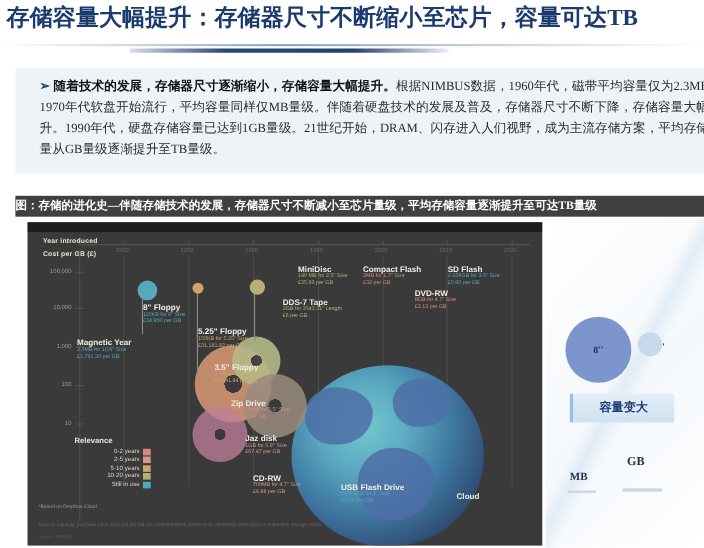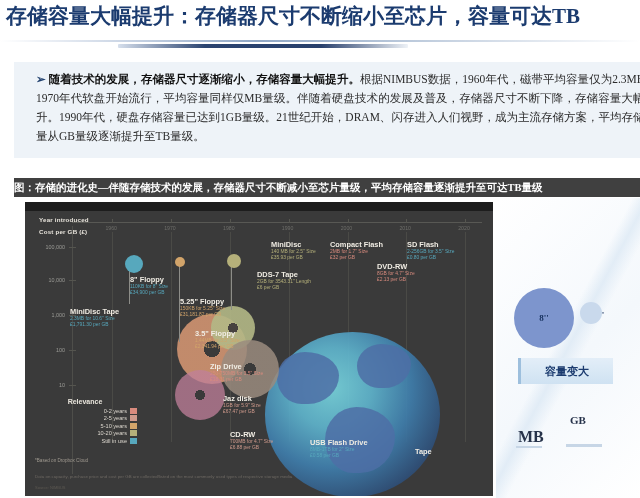--- a/index.html
+++ b/index.html
@@ -251,21 +251,21 @@
         <div class="stem" style="left: 154px; top: 60px; height: 80px;"></div>
         <div class="stem" style="left: 206px; top: 58px; height: 50px;"></div>
       </div>
     <div id="dots">
         <div class="dot" style="left: 100px; top: 53px; width: 18px; height: 18px; background: rgb(87, 168, 189);"></div>
         <div class="dot" style="left: 150px; top: 55px; width: 10px; height: 10px; background: rgb(210, 164, 106);"></div>
         <div class="dot" style="left: 202px; top: 52px; width: 14px; height: 14px; background: rgb(181, 176, 122);"></div>
       </div>
     <div id="labels">
         <div class="item" style="left: 45px; top: 105px;">
-          <div class="nm">MiniDisc Tape</div>
+          <div class="nm">Magnetic Year</div>
           <div class="sub" style="color: rgb(87, 168, 189);">2.3MB for 10.6" Size</div>
           <div class="sub" style="color: rgb(87, 168, 189);">£1,791.30 per GB</div>
         </div>
         <div class="item" style="left: 105px; top: 73px;">
           <div class="nm">8" Floppy</div>
           <div class="sub" style="color: rgb(87, 168, 189);">110KB for 8" Size</div>
           <div class="sub" style="color: rgb(87, 168, 189);">£34,900 per GB</div>
         </div>
         <div class="item" style="left: 155px; top: 95px;">
           <div class="nm">5.25" Floppy</div>
@@ -316,21 +316,21 @@
           <div class="nm">SD Flash</div>
           <div class="sub" style="color: rgb(87, 168, 189);">2-256GB for 3.5" Size</div>
           <div class="sub" style="color: rgb(87, 168, 189);">£0.80 per GB</div>
         </div>
         <div class="item" style="left: 285px; top: 236px;">
           <div class="nm">USB Flash Drive</div>
           <div class="sub" style="color: rgb(87, 168, 189);">8MB-1TB for 2" Size</div>
           <div class="sub" style="color: rgb(87, 168, 189);">£0.58 per GB</div>
         </div>
         <div class="item" style="left: 390px; top: 245px;">
-          <div class="nm">Tape</div>
+          <div class="nm">Cloud</div>
         </div>
       </div>
 
     <div class="legend">
       <div class="lt">Relevance</div>
       <div id="legend-rows">
           <div class="row">
             <span class="t">0-2 years</span>
             <i style="background: rgb(217, 139, 126);"></i>
           </div>
@@ -363,18 +363,18 @@
   <div class="wave"></div>
 
 
   <div class="bigcircle" style="left:18px;top:90px;width:60px;height:60px;font-size:9px;">8''</div>
 
   <div class="sizetxt" style="left:92px;top:112px;font-size:9px;">3.5''</div>
   <div class="bigcircle" style="left:84px;top:104px;width:22px;height:22px;background:#c9d9ec;font-size:0;"></div>
 
   <div class="rlabel" style="left:22px;top:160px;width:92px;height:26px;">容量变大</div>
 
-  <div class="captxt" style="left:22px;top:230px;font-size:16px;">MB</div>
+  <div class="captxt" style="left:22px;top:230px;font-size:10px;">MB</div>
   <div class="captxt" style="left:74px;top:216px;font-size:11px;">GB</div>
 
   <div class="tick-sm" style="left:20px;top:248px;width:26px;height:2px;"></div>
   <div class="tick-sm" style="left:70px;top:246px;width:36px;height:3px;"></div>
 </div>
 
 </body></html>

